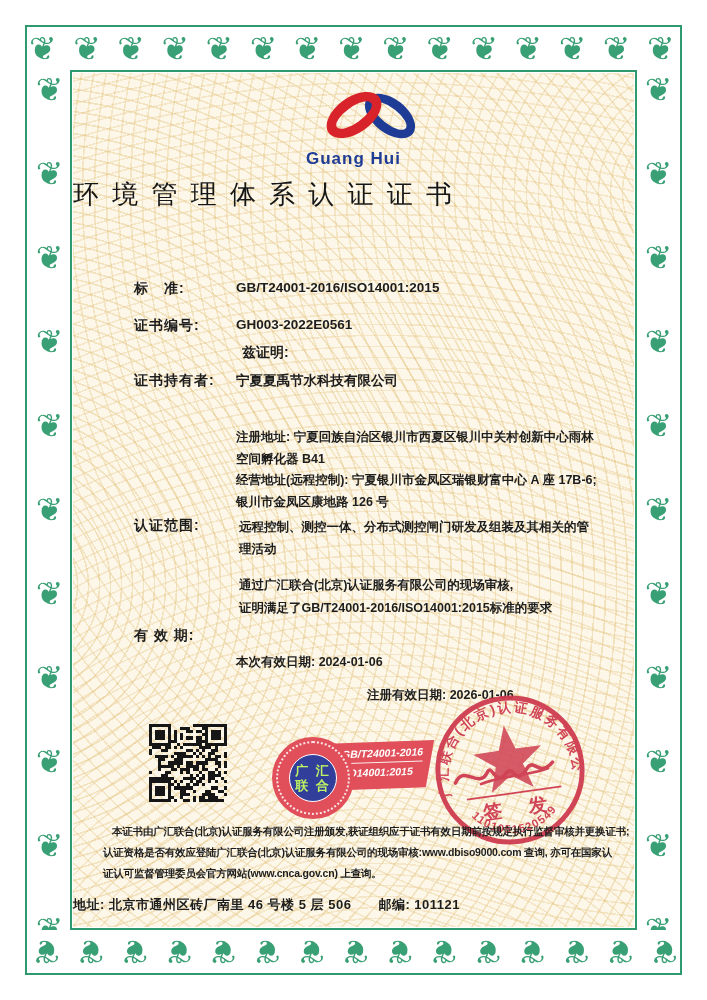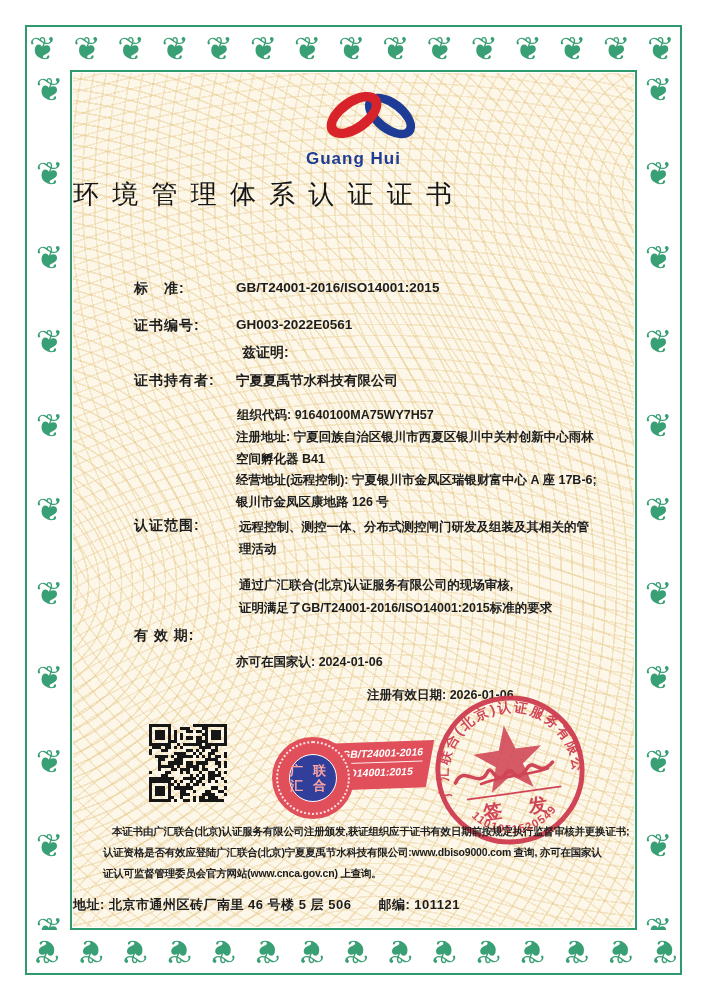--- a/index.html
+++ b/index.html
@@ -79,21 +79,21 @@
 
   
   .badge-para{left:251px;top:669px;width:106px;height:47px;background:var(--badge-red);
       transform:rotate(-2deg) skewX(-12deg);padding:5px 8px 0 16px;color:#fff}
   .badge-para .l1{font-size:10.5px;font-weight:bold;border-bottom:1.5px solid rgba(255,255,255,.9);padding-bottom:3px;margin-bottom:3px;white-space:nowrap}
   .badge-para .l2{font-size:10.5px;font-weight:bold;white-space:nowrap}
   .badge-circle{left:199px;top:664px;width:82px;height:82px;border-radius:50%;background:var(--badge-red);
       display:flex;align-items:center;justify-content:center}
   .badge-ringdots{position:absolute;inset:4px;border:2px dotted rgba(255,255,255,.85);border-radius:50%}
   .badge-blue{width:48px;height:48px;border-radius:50%;background:var(--badge-blue);border:1.5px solid #fff;
-      color:#fca5a5;font-weight:bold;font-size:13px;line-height:15px;display:flex;flex-direction:row;
+      color:#bef264;font-weight:bold;font-size:13px;line-height:15px;display:flex;flex-direction:column;
       align-items:center;justify-content:center;letter-spacing:2px}
 
   
   .stamp{left:356px;top:616px;width:162px;height:162px;transform:rotate(-8deg);opacity:.94}
 
   
   .foot{left:30px;width:502px;font-weight:bold;font-size:10.5px;line-height:21px;white-space:nowrap;letter-spacing:-.2px}
   .f1{top:748px;text-indent:9px}
   .f2{top:769px}
   .f3{top:790px}
@@ -125,44 +125,40 @@
     <div class="abs r-std col-v val">GB/T24001-2016/ISO14001:2015</div>
 
     <div class="abs r-no col-l lbl">证书编号:</div>
     <div class="abs r-no col-v val">GH003-2022E0561</div>
 
     <div class="abs r-hereby">兹证明:</div>
 
     <div class="abs r-holder col-l lbl">证书持有者:</div>
     <div class="abs r-holder col-v val">宁夏夏禹节水科技有限公司</div>
 
-    <div class="abs r-org det">
-      <span>组织代码:</span>
-      <span>91640100MA75WY7H57</span>
-    </div>
 
     <div class="abs r-rega det">
       <span>注册地址:</span>
       <span>宁夏回族自治区银川市西夏区银川中关村创新中心雨林空间孵化器 B41</span>
     </div>
 
     <div class="abs r-biza det">
       <span>经营地址(远程控制):</span>
       <span>宁夏银川市金凤区瑞银财富中心 A 座 17B-6;银川市金凤区康地路 126 号</span>
     </div>
 
     <div class="abs r-scope-l col-l lbl">认证范围:</div>
     <div class="abs r-audit1 det">通过广汇联合(北京)认证服务有限公司的现场审核,</div>
 
     <div class="abs r-scope-v det">远程控制、测控一体、分布式测控闸门研发及组装及其相关的管理活动</div>
     <div class="abs r-audit2 det">证明满足了GB/T24001-2016/ISO14001:2015标准的要求</div>
 
     <div class="abs r-val-l col-l lbl">有 效 期:</div>
     <div class="abs r-val-2 det">
-      <span>亦可在国家认:</span>
+      <span>本次有效日期:</span>
       <span>2024-01-06</span>
     </div>
 
     <div class="abs r-regvalid det">
       <span>注册有效日期:</span>
       <span>2026-01-06</span>
     </div>
 
     <div class="abs qr">
         <i class="d"></i>
@@ -817,18 +813,18 @@
       <text font-size="12.5" font-weight="bold" fill="#ce3a4e" letter-spacing="1.5">
         <textPath href="#arcB" startOffset="4">1101051520549</textPath>
       </text>
       <path d="M28,96 C40,76 52,106 64,90 C72,78 70,106 84,94 C96,82 92,110 108,92 C118,78 120,104 138,88" fill="none" stroke="#ce3a4e" stroke-width="4" stroke-linecap="round"></path>
       <path d="M56,101 C80,95 112,99 132,94" fill="none" stroke="#ce3a4e" stroke-width="3" stroke-linecap="round"></path>
       <path d="M38,116 L144,116" stroke="#ce3a4e" stroke-width="2"></path>
       <text x="96" y="140" text-anchor="middle" font-size="21" font-weight="bold" fill="#ce3a4e" letter-spacing="12">签 发</text>
     </svg>
 
     <div class="abs foot f1">本证书由广汇联合(北京)认证服务有限公司注册颁发,获证组织应于证书有效日期前按规定执行监督审核并更换证书;</div>
-    <div class="abs foot f2">认证资格是否有效应登陆广汇联合(北京)宁夏夏禹节水科技有限公司:www.dbiso9000.com 查询, 亦可在国家认</div>
+    <div class="abs foot f2">认证资格是否有效应登陆广汇联合(北京)认证服务有限公司的现场审核:www.dbiso9000.com 查询, 亦可在国家认</div>
     <div class="abs foot f3">证认可监督管理委员会官方网站(www.cnca.gov.cn) 上查询。</div>
     <div class="abs addr">地址: 北京市通州区砖厂南里 46 号楼 5 层 506　　邮编: 101121</div>
 
   </div>
 </div>
 
 </body></html>

